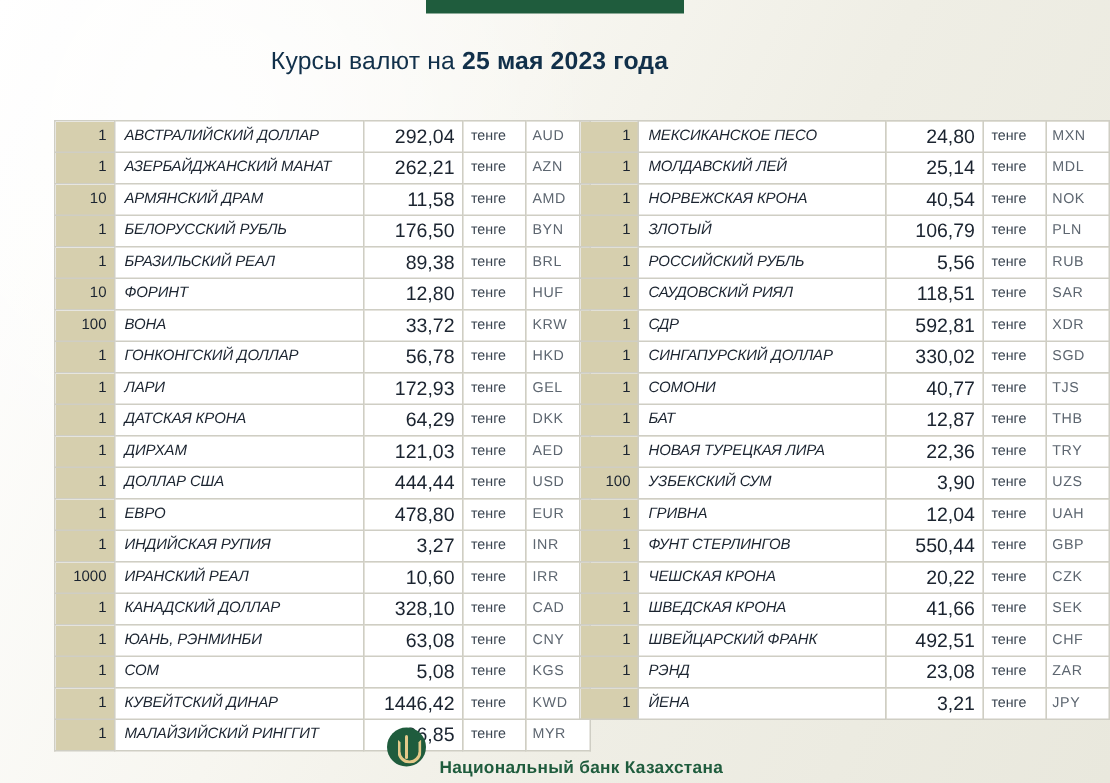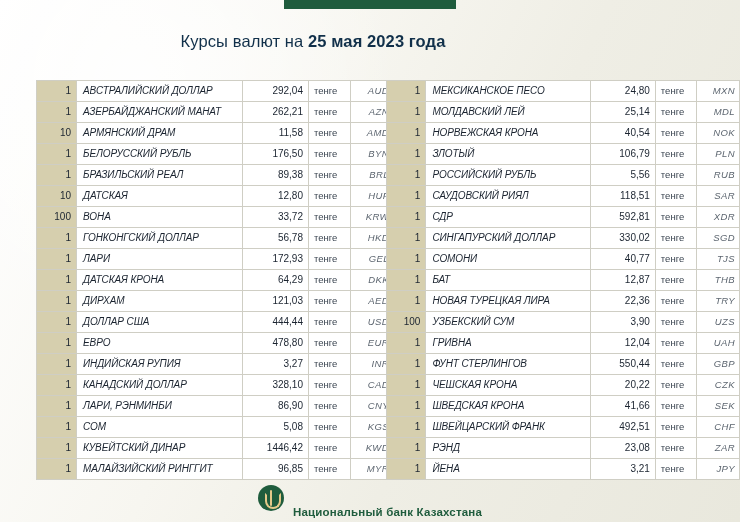--- a/index.html
+++ b/index.html
@@ -93,37 +93,36 @@
     width: 155px;
     text-align: left;
     font-size: 10px;
     padding-left: 6px;
     letter-spacing: -0.1px;
     font-style: italic;
   }
   td.c-rate {
     width: 56px;
     text-align: right;
-    font-size: 10px;
+    font-size: 13px;
     padding-right: 5px;
   }
   td.c-cur {
     width: 32px;
     text-align: left;
     font-size: 9.5px;
     color: #3a4450;
     padding-left: 5px;
   }
   td.c-code {
     width: 34px;
-    text-align: right;
+    text-align: left;
     font-size: 9.5px;
     color: #5d6670;
     letter-spacing: 0.4px;
-    font-style: italic;
   }
   
   .footer {
     position: absolute;
     left: 0;
     top: 478px;
     width: 740px;
     display: flex;
     align-items: center;
     justify-content: center;
@@ -213,21 +212,21 @@
         </tr>
         <tr>
           <td class="c-qty">1</td>
           <td class="c-name">БРАЗИЛЬСКИЙ РЕАЛ</td>
           <td class="c-rate">89,38</td>
           <td class="c-cur">тенге</td>
           <td class="c-code">BRL</td>
         </tr>
         <tr>
           <td class="c-qty">10</td>
-          <td class="c-name">ДАТСКАЯ</td>
+          <td class="c-name">ФОРИНТ</td>
           <td class="c-rate">12,80</td>
           <td class="c-cur">тенге</td>
           <td class="c-code">HUF</td>
         </tr>
         <tr>
           <td class="c-qty">100</td>
           <td class="c-name">ВОНА</td>
           <td class="c-rate">33,72</td>
           <td class="c-cur">тенге</td>
           <td class="c-code">KRW</td>
@@ -275,30 +274,37 @@
           <td class="c-code">EUR</td>
         </tr>
         <tr>
           <td class="c-qty">1</td>
           <td class="c-name">ИНДИЙСКАЯ РУПИЯ</td>
           <td class="c-rate">3,27</td>
           <td class="c-cur">тенге</td>
           <td class="c-code">INR</td>
         </tr>
         <tr>
+          <td class="c-qty">1000</td>
+          <td class="c-name">ИРАНСКИЙ РЕАЛ</td>
+          <td class="c-rate">10,60</td>
+          <td class="c-cur">тенге</td>
+          <td class="c-code">IRR</td>
+        </tr>
+        <tr>
           <td class="c-qty">1</td>
           <td class="c-name">КАНАДСКИЙ ДОЛЛАР</td>
           <td class="c-rate">328,10</td>
           <td class="c-cur">тенге</td>
           <td class="c-code">CAD</td>
         </tr>
         <tr>
           <td class="c-qty">1</td>
-          <td class="c-name">ЛАРИ, РЭНМИНБИ</td>
-          <td class="c-rate">86,90</td>
+          <td class="c-name">ЮАНЬ, РЭНМИНБИ</td>
+          <td class="c-rate">63,08</td>
           <td class="c-cur">тенге</td>
           <td class="c-code">CNY</td>
         </tr>
         <tr>
           <td class="c-qty">1</td>
           <td class="c-name">СОМ</td>
           <td class="c-rate">5,08</td>
           <td class="c-cur">тенге</td>
           <td class="c-code">KGS</td>
         </tr>

